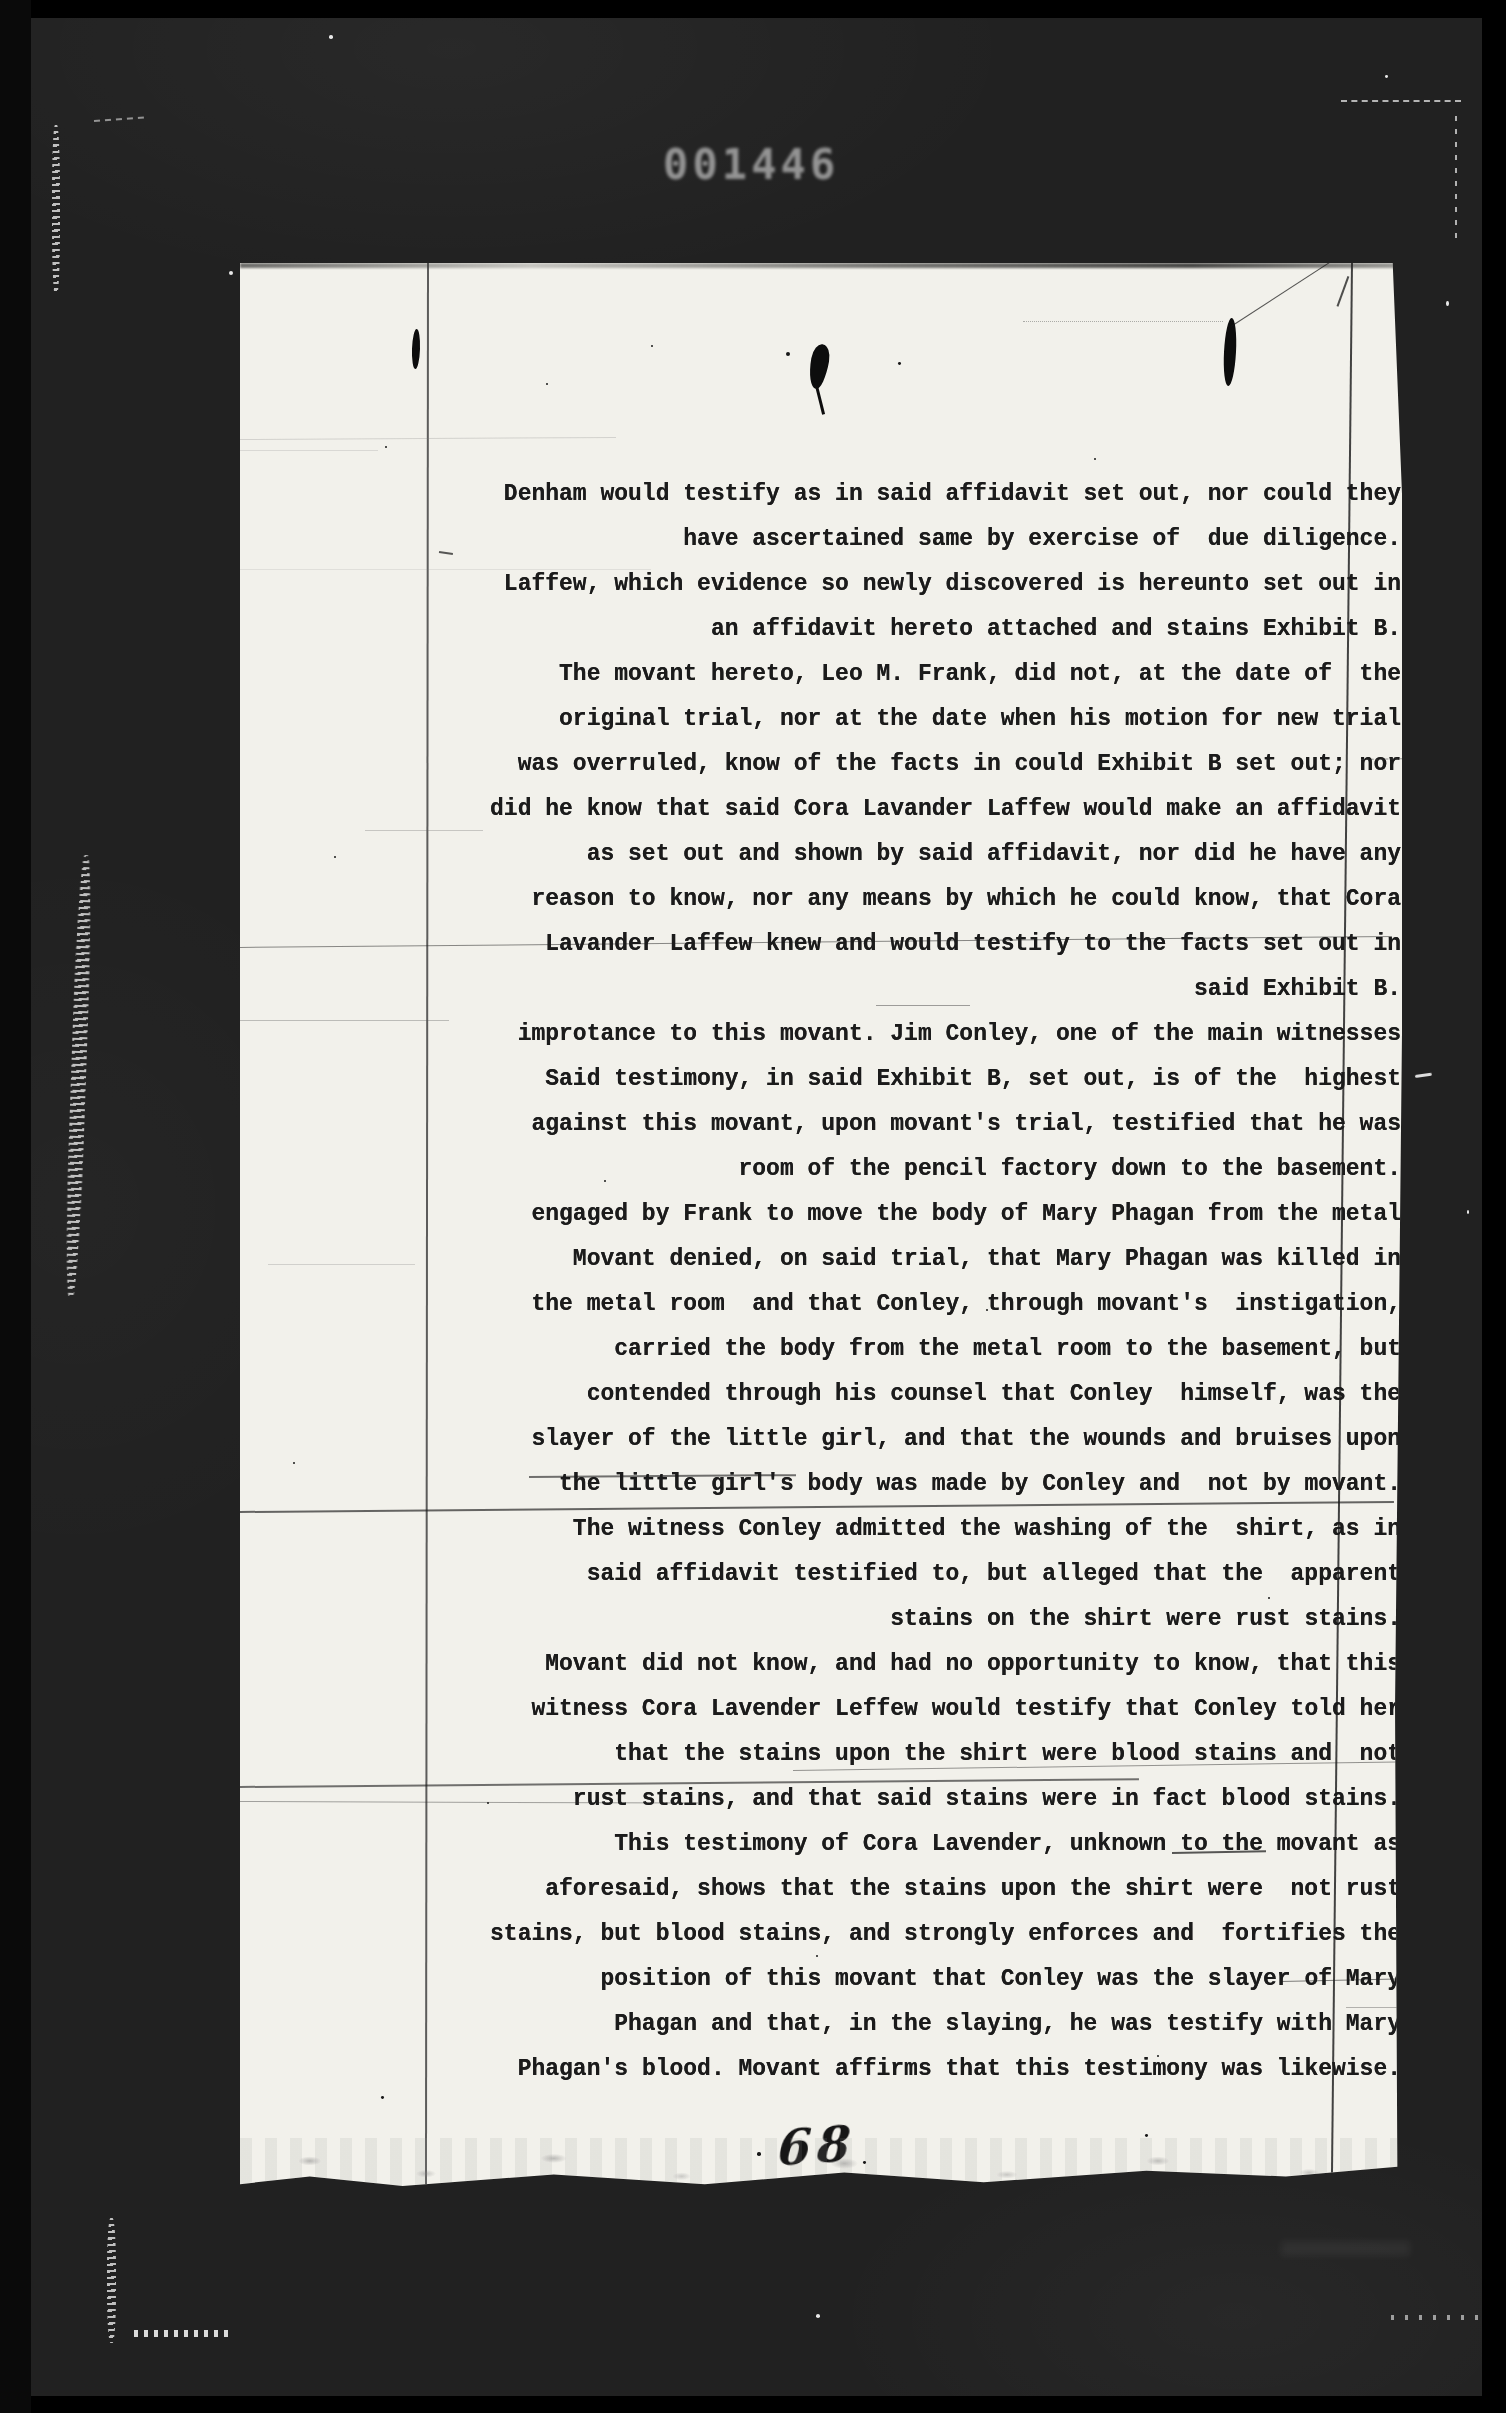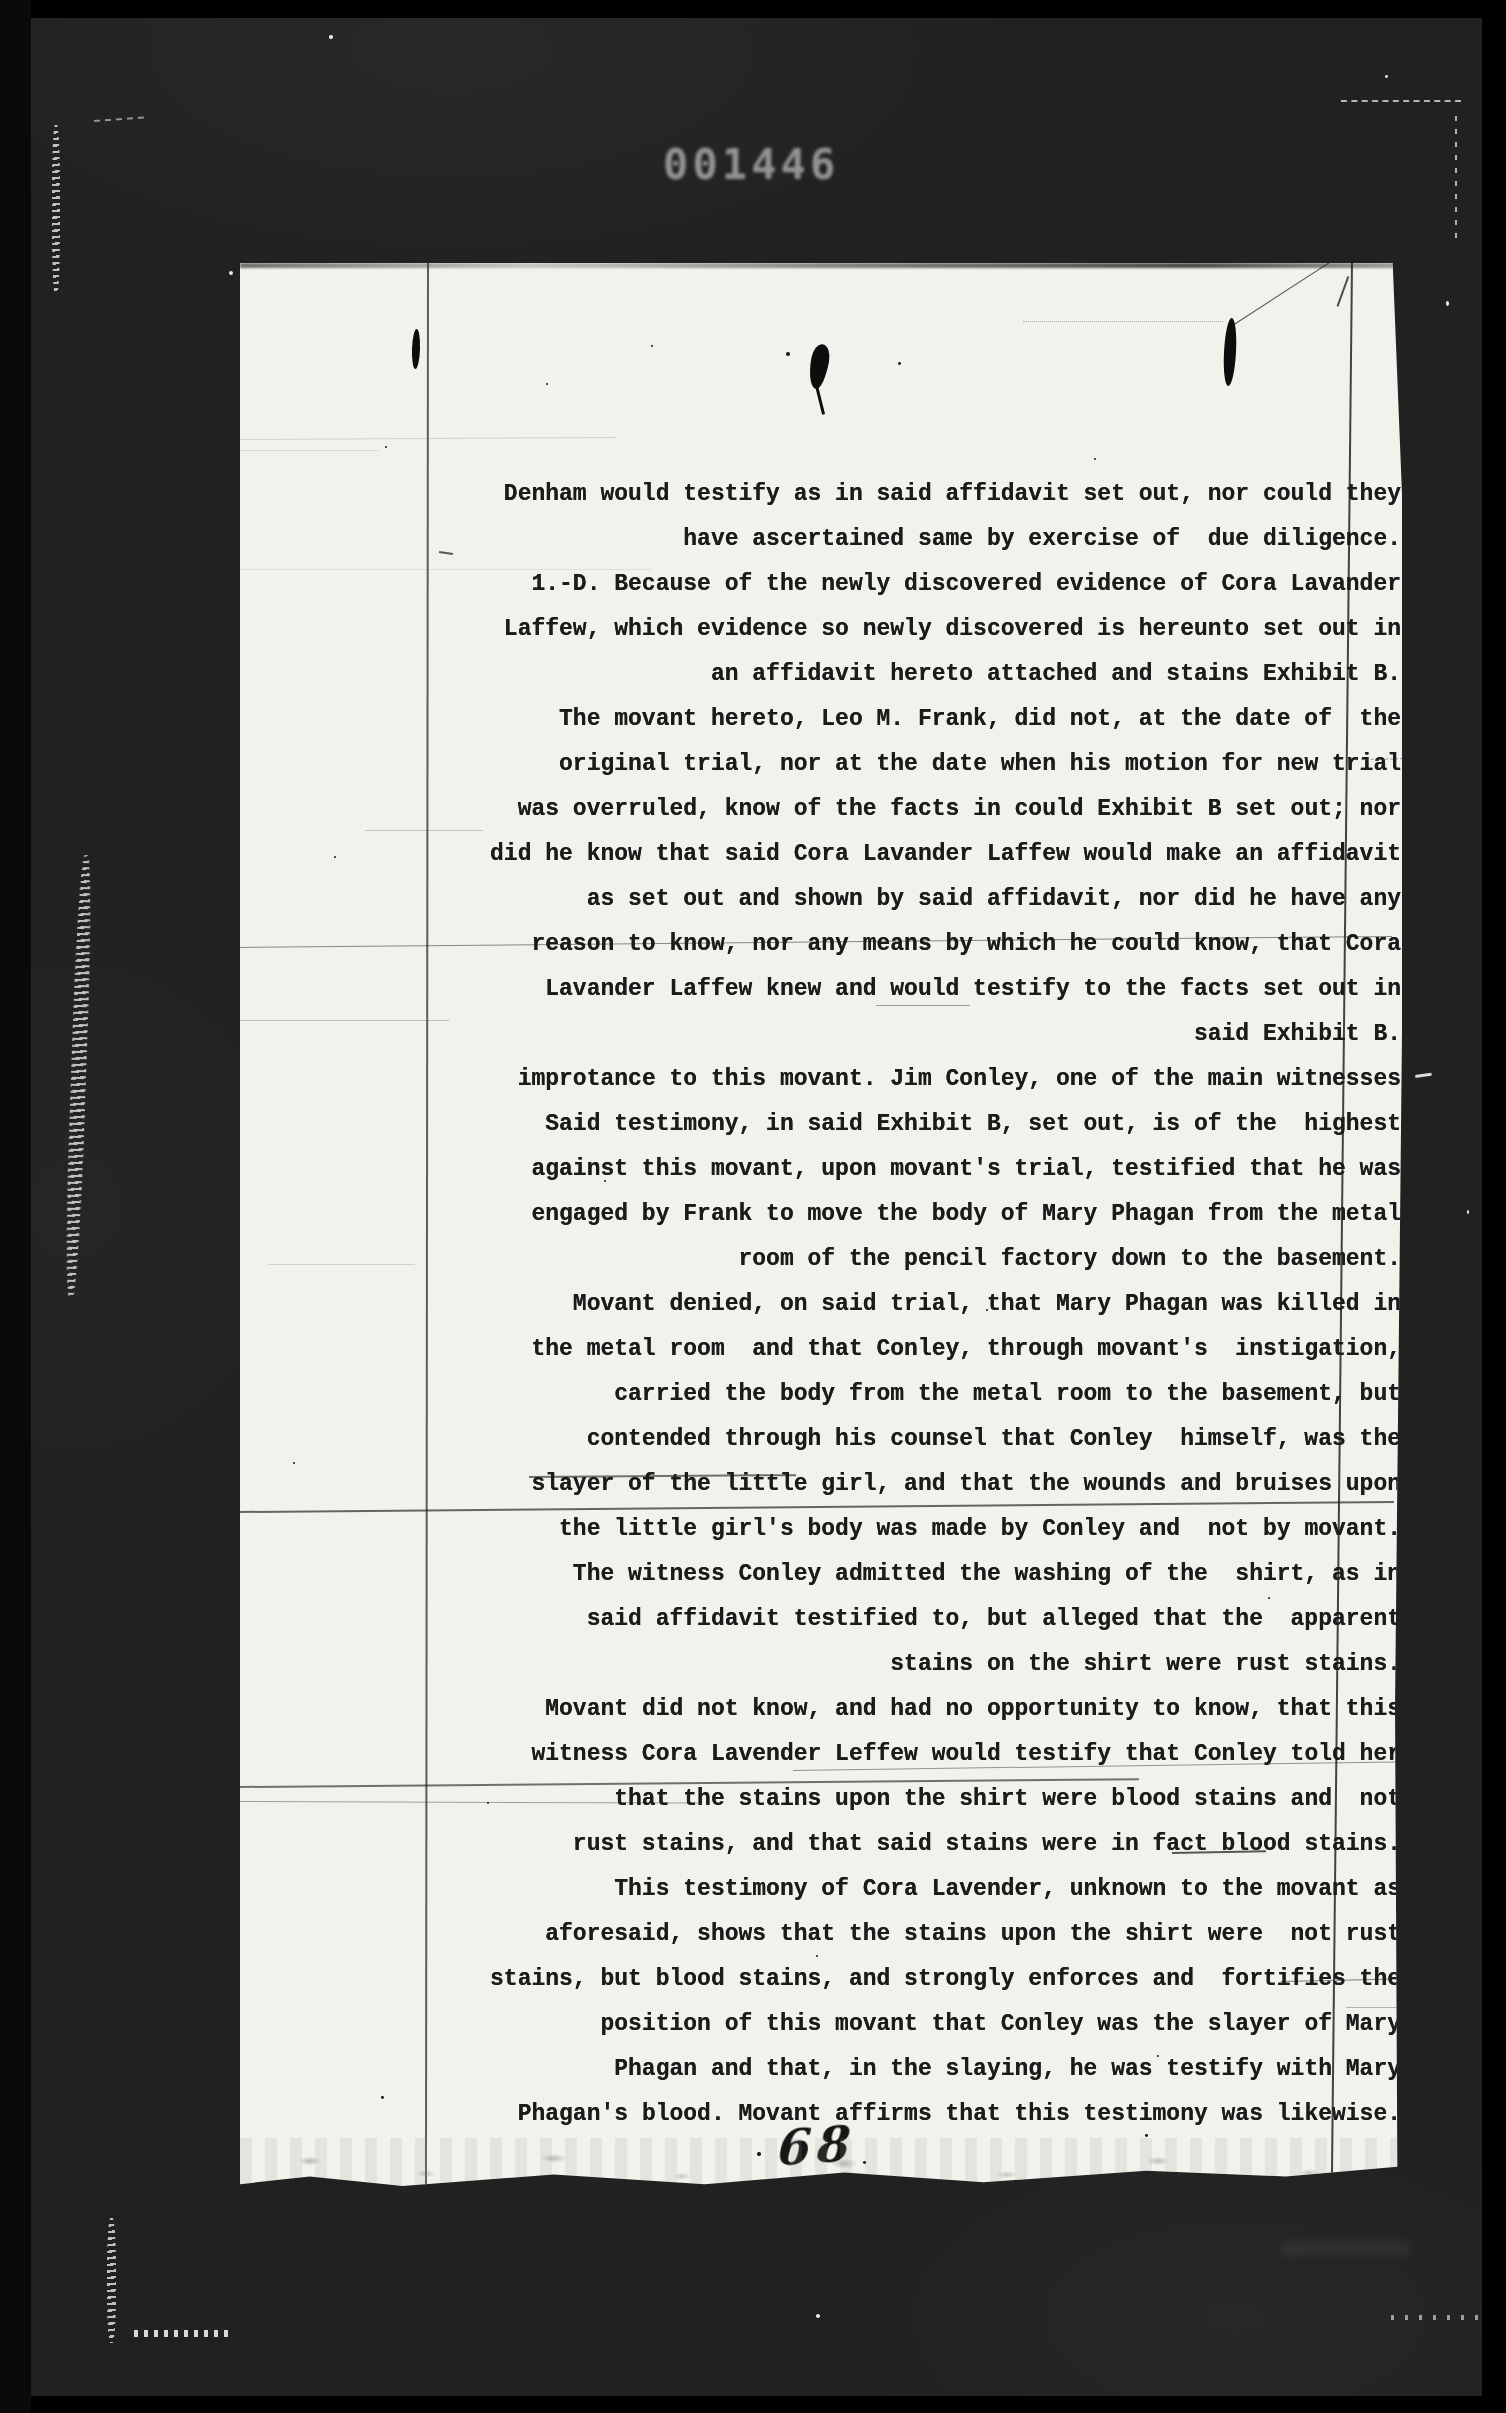--- a/index.html
+++ b/index.html
@@ -101,36 +101,35 @@
 
   <div class="stamp">001446</div>
 
   <div class="page">
     <div class="rule rule-left"></div>
     <div class="rule rule-right"></div>
 
     <div class="typed">
         <div class="tline">Denham would testify as in said affidavit set out, nor could they</div>
         <div class="tline">have ascertained same by exercise of  due diligence.</div>
-        <div class="tline">   1.-D. Because of the newly discovered evidence of Cora Lavander</div>
         <div class="tline">Laffew, which evidence so newly discovered is hereunto set out in</div>
         <div class="tline">an affidavit hereto attached and stains Exhibit B.</div>
         <div class="tline"> The movant hereto, Leo M. Frank, did not, at the date of  the</div>
         <div class="tline">original trial, nor at the date when his motion for new trial</div>
         <div class="tline">was overruled, know of the facts in could Exhibit B set out; nor</div>
         <div class="tline">did he know that said Cora Lavander Laffew would make an affidavit</div>
         <div class="tline">as set out and shown by said affidavit, nor did he have any</div>
         <div class="tline">reason to know, nor any means by which he could know, that Cora</div>
         <div class="tline">Lavander Laffew knew and would testify to the facts set out in</div>
         <div class="tline">said Exhibit B.</div>
         <div class="tline">improtance to this movant. Jim Conley, one of the main witnesses</div>
         <div class="tline">   Said testimony, in said Exhibit B, set out, is of the  highest</div>
         <div class="tline">against this movant, upon movant's trial, testified that he was</div>
+        <div class="tline">room of the pencil factory down to the basement.</div>
         <div class="tline">engaged by Frank to move the body of Mary Phagan from the metal</div>
-        <div class="tline">room of the pencil factory down to the basement.</div>
         <div class="tline">   Movant denied, on said trial, that Mary Phagan was killed in</div>
         <div class="tline">the metal room  and that Conley, through movant's  instigation,</div>
         <div class="tline">carried the body from the metal room to the basement, but</div>
         <div class="tline">contended through his counsel that Conley  himself, was the</div>
         <div class="tline">slayer of the little girl, and that the wounds and bruises upon</div>
         <div class="tline">the little girl's body was made by Conley and  not by movant.</div>
         <div class="tline">  The witness Conley admitted the washing of the  shirt, as in</div>
         <div class="tline">said affidavit testified to, but alleged that the  apparent</div>
         <div class="tline">stains on the shirt were rust stains.</div>
         <div class="tline">  Movant did not know, and had no opportunity to know, that this</div>

